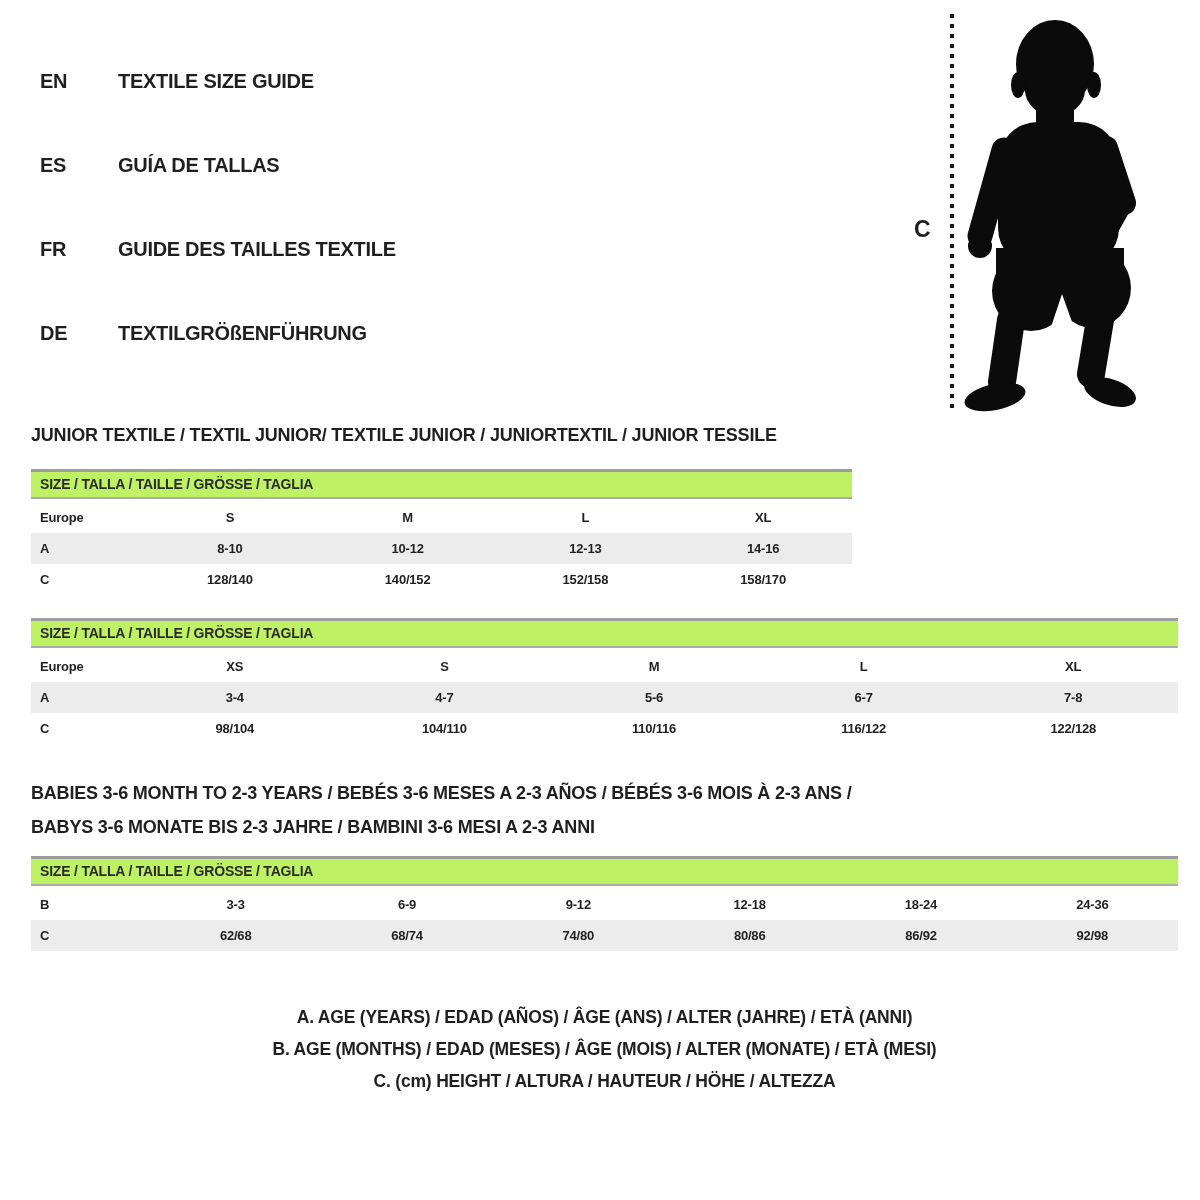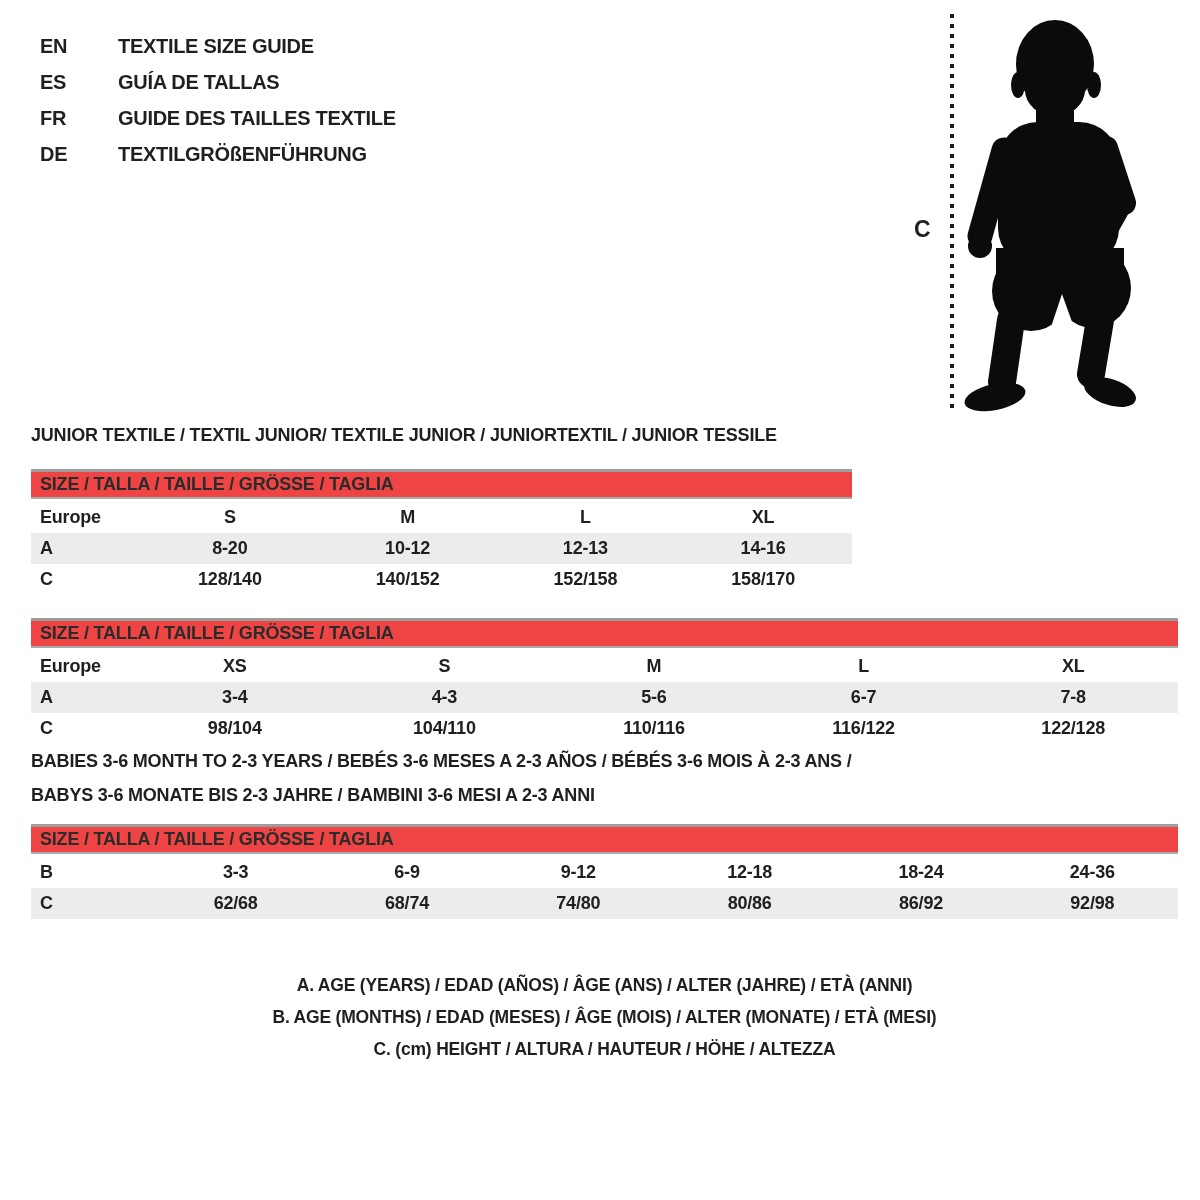--- a/index.html
+++ b/index.html
@@ -6,51 +6,51 @@
   body{
     width:1200px;height:1200px;
     background:#ffffff;
     font-family:"Liberation Sans",sans-serif;
     color:#1f1f1f;
     position:relative;
     overflow:hidden;
   }
   
   .lang-block{position:absolute;left:40px;top:22px;}
-  .lang-row{display:flex;height:36px;align-items:flex-end;}
+  .lang-row{display:flex;height:36px;align-items:flex-start;margin-top:48px;}
   .lang-code{width:78px;font-weight:700;font-size:20px;letter-spacing:-0.3px;}
   .lang-title{font-weight:700;font-size:20px;letter-spacing:-0.3px;white-space:nowrap;}
 
   
   .figure-wrap{position:absolute;left:0;top:0;width:1200px;height:430px;pointer-events:none;}
   .c-label{position:absolute;left:914px;top:216px;font-size:23px;font-weight:700;}
   .figure-svg{position:absolute;left:938px;top:8px;}
 
   
   .content{position:absolute;left:31px;top:424px;width:1147px;}
   .tbl-heading{margin:0;font-size:18px;font-weight:700;letter-spacing:-0.2px;line-height:22px;white-space:nowrap;}
   .tbl-heading sub{font-size:12px;font-weight:700;}
   .heading-line{display:block;}
-  .babies .tbl-heading{line-height:34px;}
+  .babies .tbl-heading{line-height:34px;margin-top:32px;}
   .size-bar{
     box-sizing:border-box;
     height:30px;line-height:25px;
-    background:#ef4444;
+    background:#bef264;
     border-top:3px solid #9d9d9d;
     border-bottom:2px solid #ababab;
     padding-left:9px;
-    font-size:18px;font-weight:700;color:#2b2b2b;
+    font-size:14px;font-weight:700;color:#2b2b2b;
     letter-spacing:-0.2px;
     margin-top:23px;
   }
   .babies .size-bar{margin-top:12px;}
   table{border-collapse:collapse;margin-top:3px;table-layout:fixed;}
   .t1{width:821px;}
   .t2,.t3{width:1147px;}
-  td{height:31px;font-size:18px;font-weight:700;text-align:center;letter-spacing:-0.2px;padding:0;white-space:nowrap;}
+  td{height:31px;font-size:13px;font-weight:700;text-align:center;letter-spacing:-0.2px;padding:0;white-space:nowrap;}
   td.lbl{text-align:left;padding-left:9px;}
   tr.shaded td{background:#ececec;}
   .sec2 .tbl-heading{margin-top:37px;}
 
   
   .legend{margin-top:50px;}
   .legend-line{font-size:17.5px;font-weight:700;line-height:32px;letter-spacing:-0.2px;white-space:nowrap;text-align:center;}
 </style>
 </head>
 <body>
@@ -133,21 +133,21 @@
         <tbody>
             <tr>
           <td class="lbl">Europe</td>
           <td>S</td>
           <td>M</td>
           <td>L</td>
           <td>XL</td>
         </tr>
         <tr class="shaded">
           <td class="lbl">A</td>
-          <td>8-20</td>
+          <td>8-10</td>
           <td>10-12</td>
           <td>12-13</td>
           <td>14-16</td>
         </tr>
         <tr>
           <td class="lbl">C</td>
           <td>128/140</td>
           <td>140/152</td>
           <td>152/158</td>
           <td>158/170</td>
@@ -172,21 +172,21 @@
           <td class="lbl">Europe</td>
           <td>XS</td>
           <td>S</td>
           <td>M</td>
           <td>L</td>
           <td>XL</td>
         </tr>
         <tr class="shaded">
           <td class="lbl">A</td>
           <td>3-4</td>
-          <td>4-3</td>
+          <td>4-7</td>
           <td>5-6</td>
           <td>6-7</td>
           <td>7-8</td>
         </tr>
         <tr>
           <td class="lbl">C</td>
           <td>98/104</td>
           <td>104/110</td>
           <td>110/116</td>
           <td>116/122</td>

